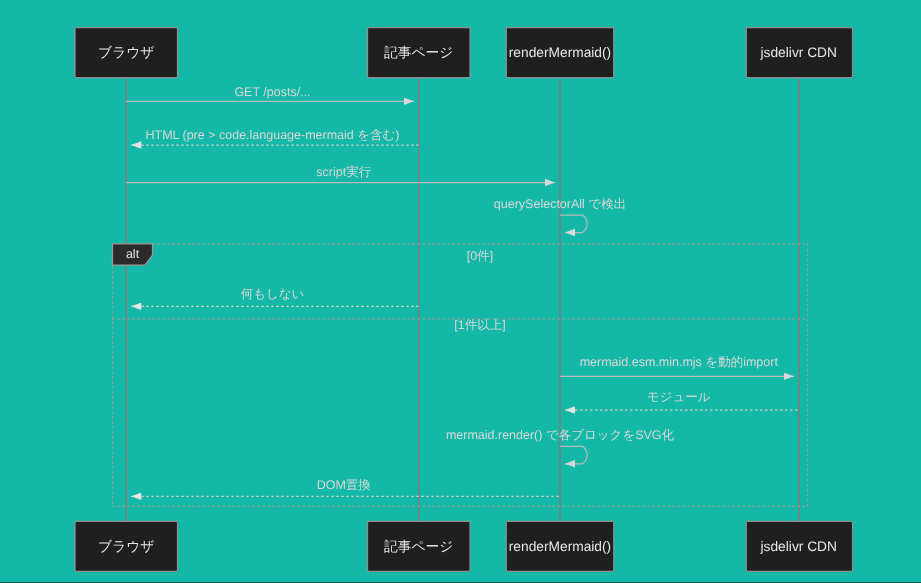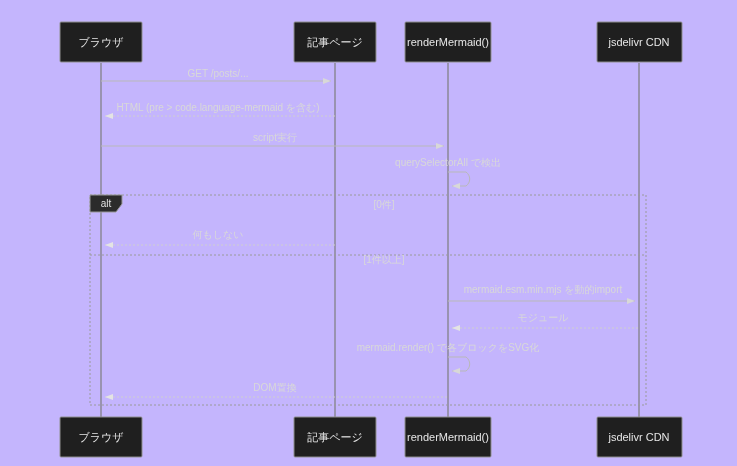--- a/index.html
+++ b/index.html
@@ -4,21 +4,21 @@
 <style>
   html, body {
     margin: 0;
     padding: 0;
     background: #0d0d0d;
   }
   #canvas {
     position: relative;
     width: 737px;
     height: 466px;
-    background: #c4b5fd;
+    background: #14b8a6;
     font-family: "Liberation Sans", "DejaVu Sans", sans-serif;
     overflow: hidden;
   }
   svg#diagram {
     position: absolute;
     left: 0; top: 0;
     width: 737px;
     height: 466px;
   }
   .actor-box {

